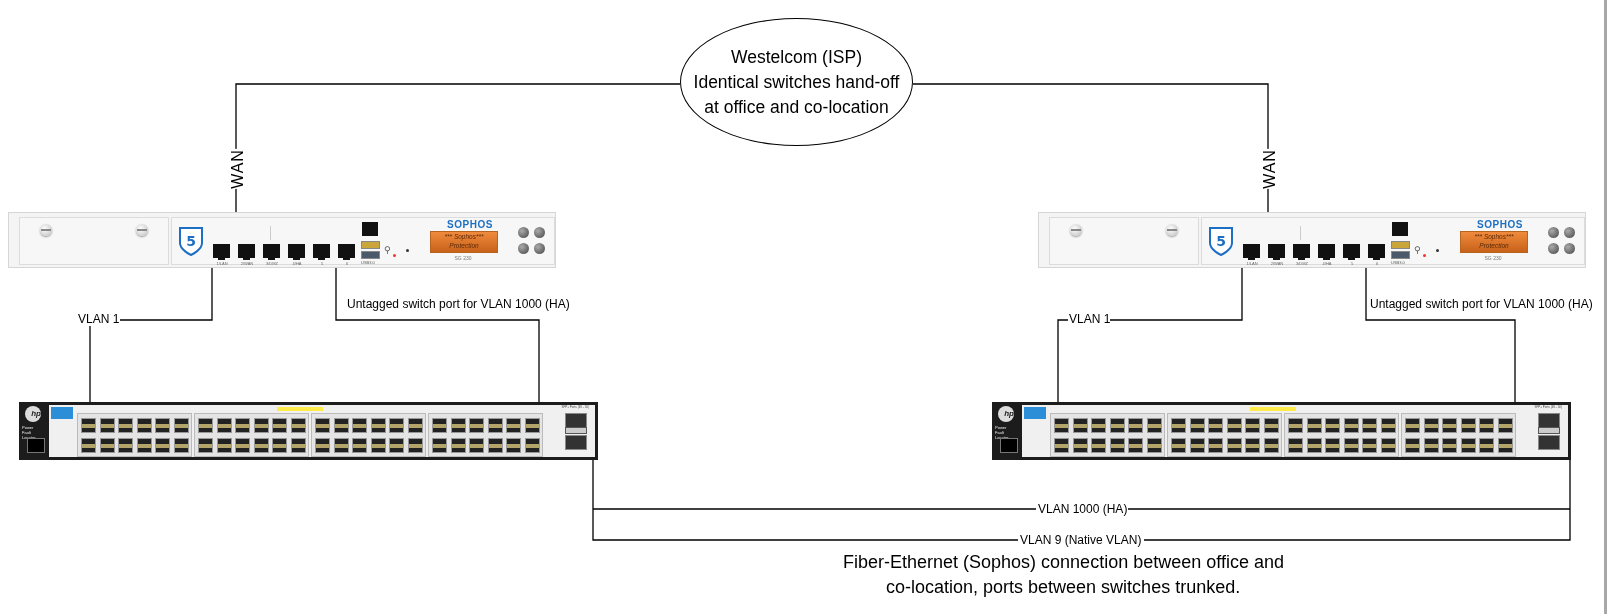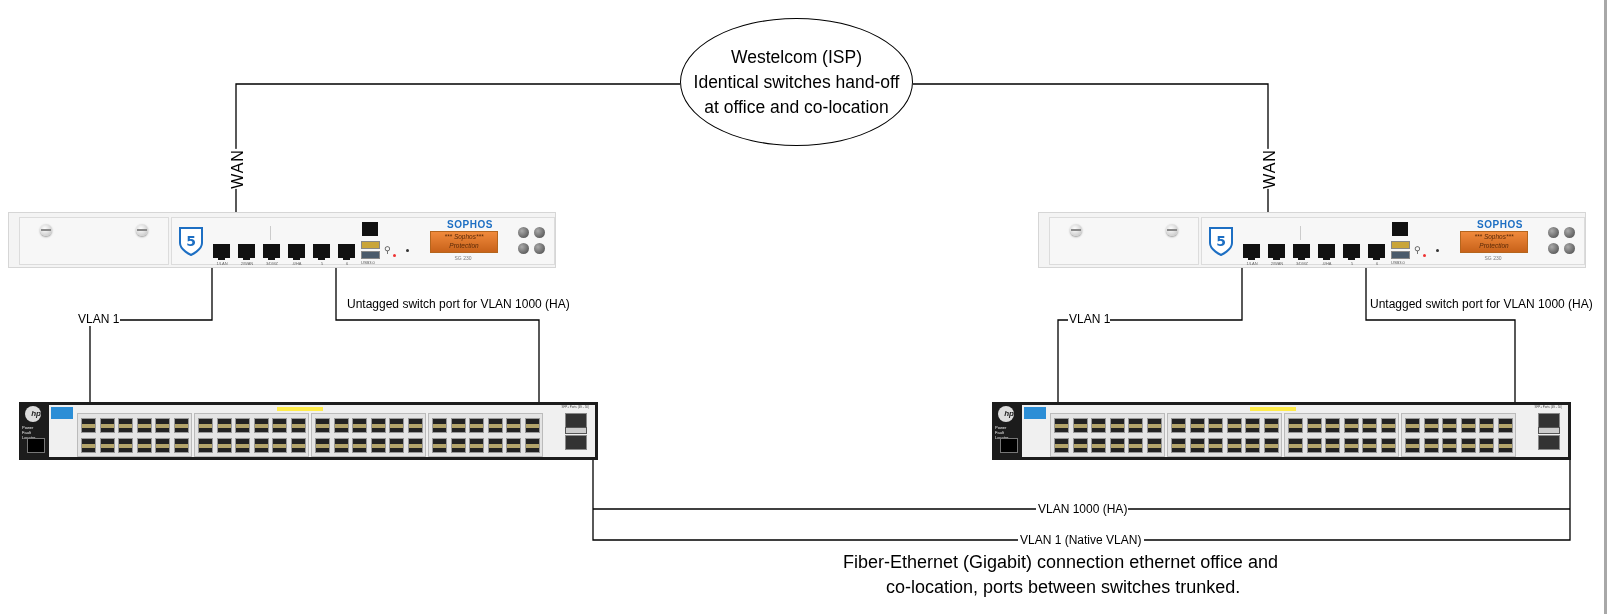--- a/index.html
+++ b/index.html
@@ -313,18 +313,18 @@
       <div class="rjp" style="left: 438.5px; top: 13px;"></div>
       <div class="rjp" style="left: 438.5px; top: 33px;"></div>
       <div class="rjp" style="left: 457px; top: 13px;"></div>
       <div class="rjp" style="left: 457px; top: 33px;"></div>
       <div class="rjp" style="left: 475.5px; top: 13px;"></div>
       <div class="rjp" style="left: 475.5px; top: 33px;"></div>
     </div>
 </div>
 
 <div class="lbl small" style="left:1038px; top:503px;">VLAN 1000 (HA)</div>
-<div class="lbl small" style="left:1020px; top:534px;">VLAN 1 (Native VLAN)</div>
-
-<div class="lbl big" style="left:843px; top:553px;">Fiber-Ethernet (Gigabit) connection ethernet office and</div>
+<div class="lbl small" style="left:1020px; top:534px;">VLAN 9 (Native VLAN)</div>
+
+<div class="lbl big" style="left:843px; top:553px;">Fiber-Ethernet (Sophos) connection between office and</div>
 <div class="lbl big" style="left:886px; top:578px;">co-location, ports between switches trunked.</div>
 
 <div class="right-border"></div>
 
 </body></html>

